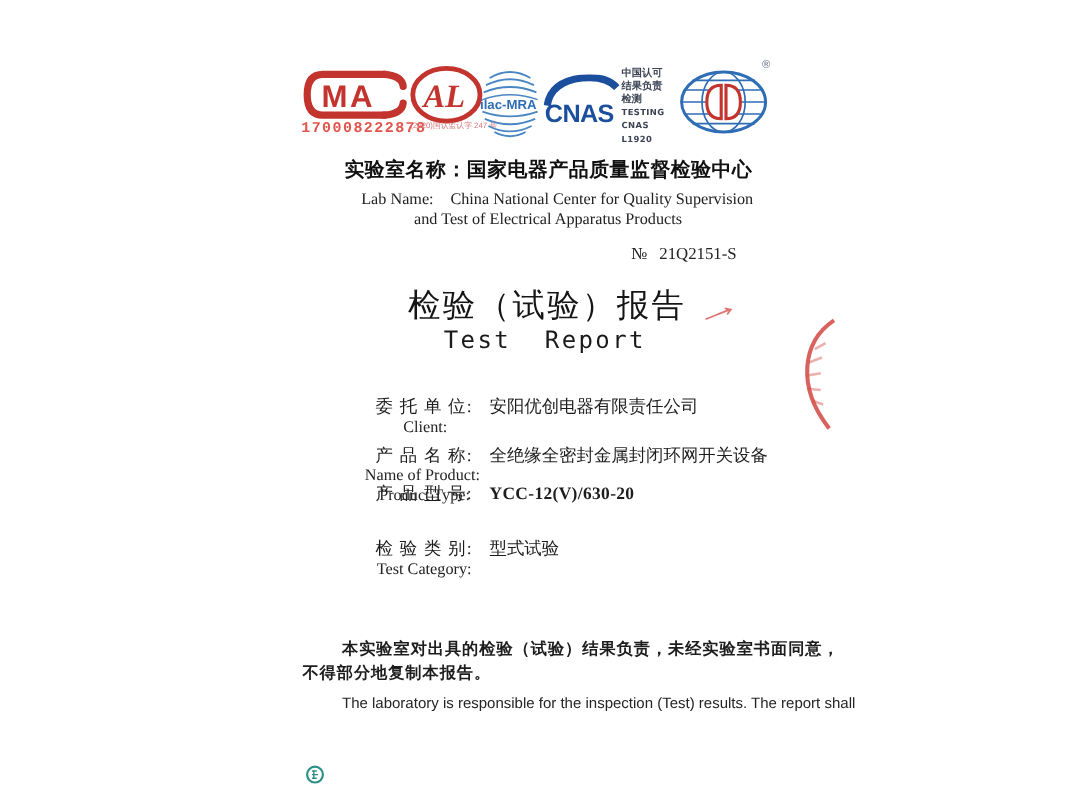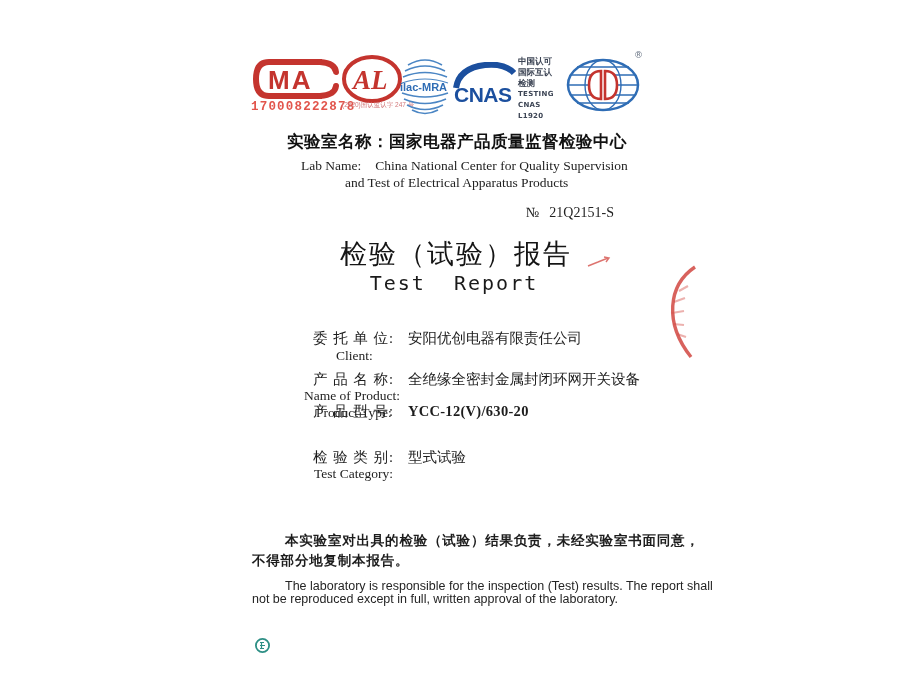--- a/index.html
+++ b/index.html
@@ -81,21 +81,21 @@
 
   <div class="abs" style="left:453px;top:62px;">
     <svg width="64" height="46" viewBox="0 0 64 46">
       <path d="M3 26 Q6 6 32 3 Q52 1 61 11" fill="none" stroke="#1b4f9e" stroke-width="6"></path>
       <text x="1" y="40" font-family="Liberation Sans, sans-serif" font-size="21" font-weight="bold" fill="#1b4f9e" letter-spacing="-0.5">CNAS</text>
     </svg>
   </div>
 
   <div class="abs accred" style="left:518px;top:56px;width:46px;">
     <span class="cn">中国认可</span>
-    <span class="cn">国际互认</span>
+    <span class="cn">结果负责</span>
     <span class="cn">检测</span>
     <span class="en">TESTING</span>
     <span class="en">CNAS L1920</span>
   </div>
 
   <div class="abs" style="left:565px;top:58px;">
     <svg width="76" height="54" viewBox="0 0 76 54">
       <ellipse cx="38" cy="27" rx="35" ry="25" fill="none" stroke="#2f6db5" stroke-width="2.5"></ellipse>
       <path d="M5 17 H71 M3 27 H73 M5 37 H71 M12 45 H64 M12 9 H64" stroke="#2f6db5" stroke-width="1.4"></path>
       <ellipse cx="38" cy="27" rx="18" ry="25" fill="none" stroke="#2f6db5" stroke-width="1.4"></ellipse>
@@ -142,21 +142,20 @@
 
   <div class="abs f-cn" style="left:313px;top:402px;"><span class="lbl">产 品 型 号:</span><span class="f-val model">YCC-12(V)/630-20</span></div>
   <div class="abs f-en" style="left:316px;top:405px;">Product Type:</div>
 
   <div class="abs f-cn" style="left:313px;top:448px;"><span class="lbl">检 验 类 别:</span><span class="f-val">型式试验</span></div>
   <div class="abs f-en" style="left:314px;top:466px;">Test Category:</div>
 
   <div class="abs st-cn" style="left:285px;top:532px;">本实验室对出具的检验（试验）结果负责，未经实验室书面同意，</div>
   <div class="abs st-cn" style="left:252px;top:552px;text-align:right;">不得部分地复制本报告。</div>
   <div class="abs st-en" style="left:285px;top:579px;">The laboratory is responsible for the inspection (Test) results. The report shall</div>
-  <div class="abs st-en" style="left:252px;top:592px;">not be reproduced except in full, written approval of the laboratory.</div>
 
   <div class="abs" style="left:254px;top:637px;">
     <svg width="17" height="17" viewBox="0 0 17 17">
       <circle cx="8.5" cy="8.5" r="6.6" fill="none" stroke="#2d8f85" stroke-width="1.8"></circle>
       <path d="M6 5.5 h4 M6 8.5 h5 M6 11.5 h4 M7.5 5.5 v6" stroke="#2d8f85" stroke-width="1.2" fill="none"></path>
     </svg>
   </div>
 
 </div>
 

